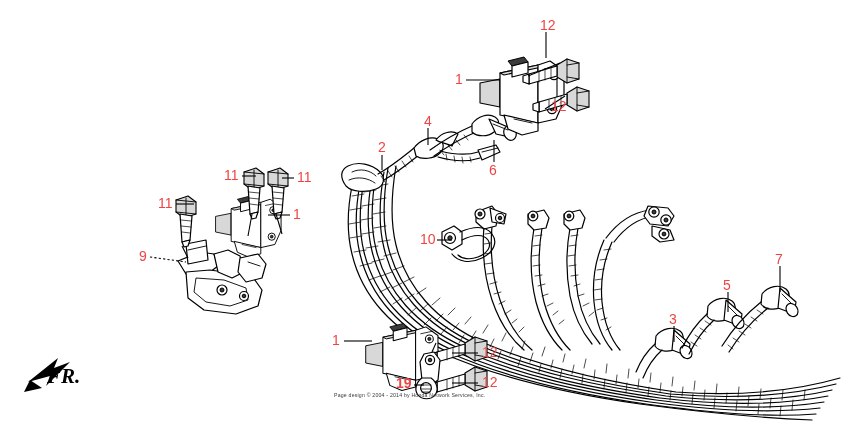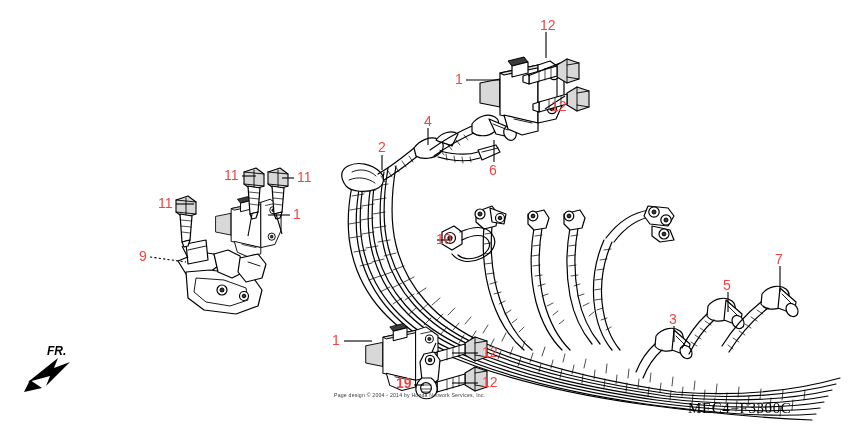--- a/index.html
+++ b/index.html
@@ -41,23 +41,23 @@
     top: 392px;
     font-family: "Liberation Sans", sans-serif;
     font-size: 5.2px;
     color: #3a3a3a;
     letter-spacing: 0.2px;
     white-space: nowrap;
   }
   #fr-text {
     position: absolute;
     left: 47px;
-    top: 344px;
-    font-family: Liberation Sans, sans-serif;
-    font-size: 12px;
+    top: 364px;
+    font-family: Liberation Serif, serif;
+    font-size: 21px;
     font-weight: bold;
     font-style: italic;
     color: #000000;
     white-space: nowrap;
   }
 </style>
 </head>
 <body>
 
 <div id="diagram-root">
@@ -423,26 +423,25 @@
   <div class="callout" style="left:455px;top:72px;">1</div>
   <div class="callout" style="left:551px;top:99px;">12</div>
   <div class="callout" style="left:424px;top:114px;">4</div>
   <div class="callout" style="left:489px;top:163px;">6</div>
   <div class="callout" style="left:378px;top:140px;">2</div>
   <div class="callout" style="left:158px;top:196px;">11</div>
   <div class="callout" style="left:224px;top:168px;">11</div>
   <div class="callout" style="left:297px;top:170px;">11</div>
   <div class="callout" style="left:293px;top:207px;">1</div>
   <div class="callout" style="left:139px;top:249px;">9</div>
-  <div class="callout" style="left:436px;top:232px;">10</div>
+  <div class="callout" style="left:420px;top:232px;">10</div>
   <div class="callout" style="left:775px;top:252px;">7</div>
   <div class="callout" style="left:723px;top:278px;">5</div>
   <div class="callout" style="left:669px;top:312px;">3</div>
   <div class="callout" style="left:332px;top:333px;">1</div>
   <div class="callout" style="left:482px;top:345px;">12</div>
   <div class="callout" style="left:482px;top:375px;">12</div>
   <div class="callout" style="left:396px;top:376px;font-weight:bold;">19</div>
 
   <div id="fr-text">FR.</div>
   <div id="copyright">Page design © 2004 - 2014 by Honda Network Services, Inc.</div>
-  <div id="part-number">MEC4−F3300C</div>
 
 </div>
 
 </body></html>

